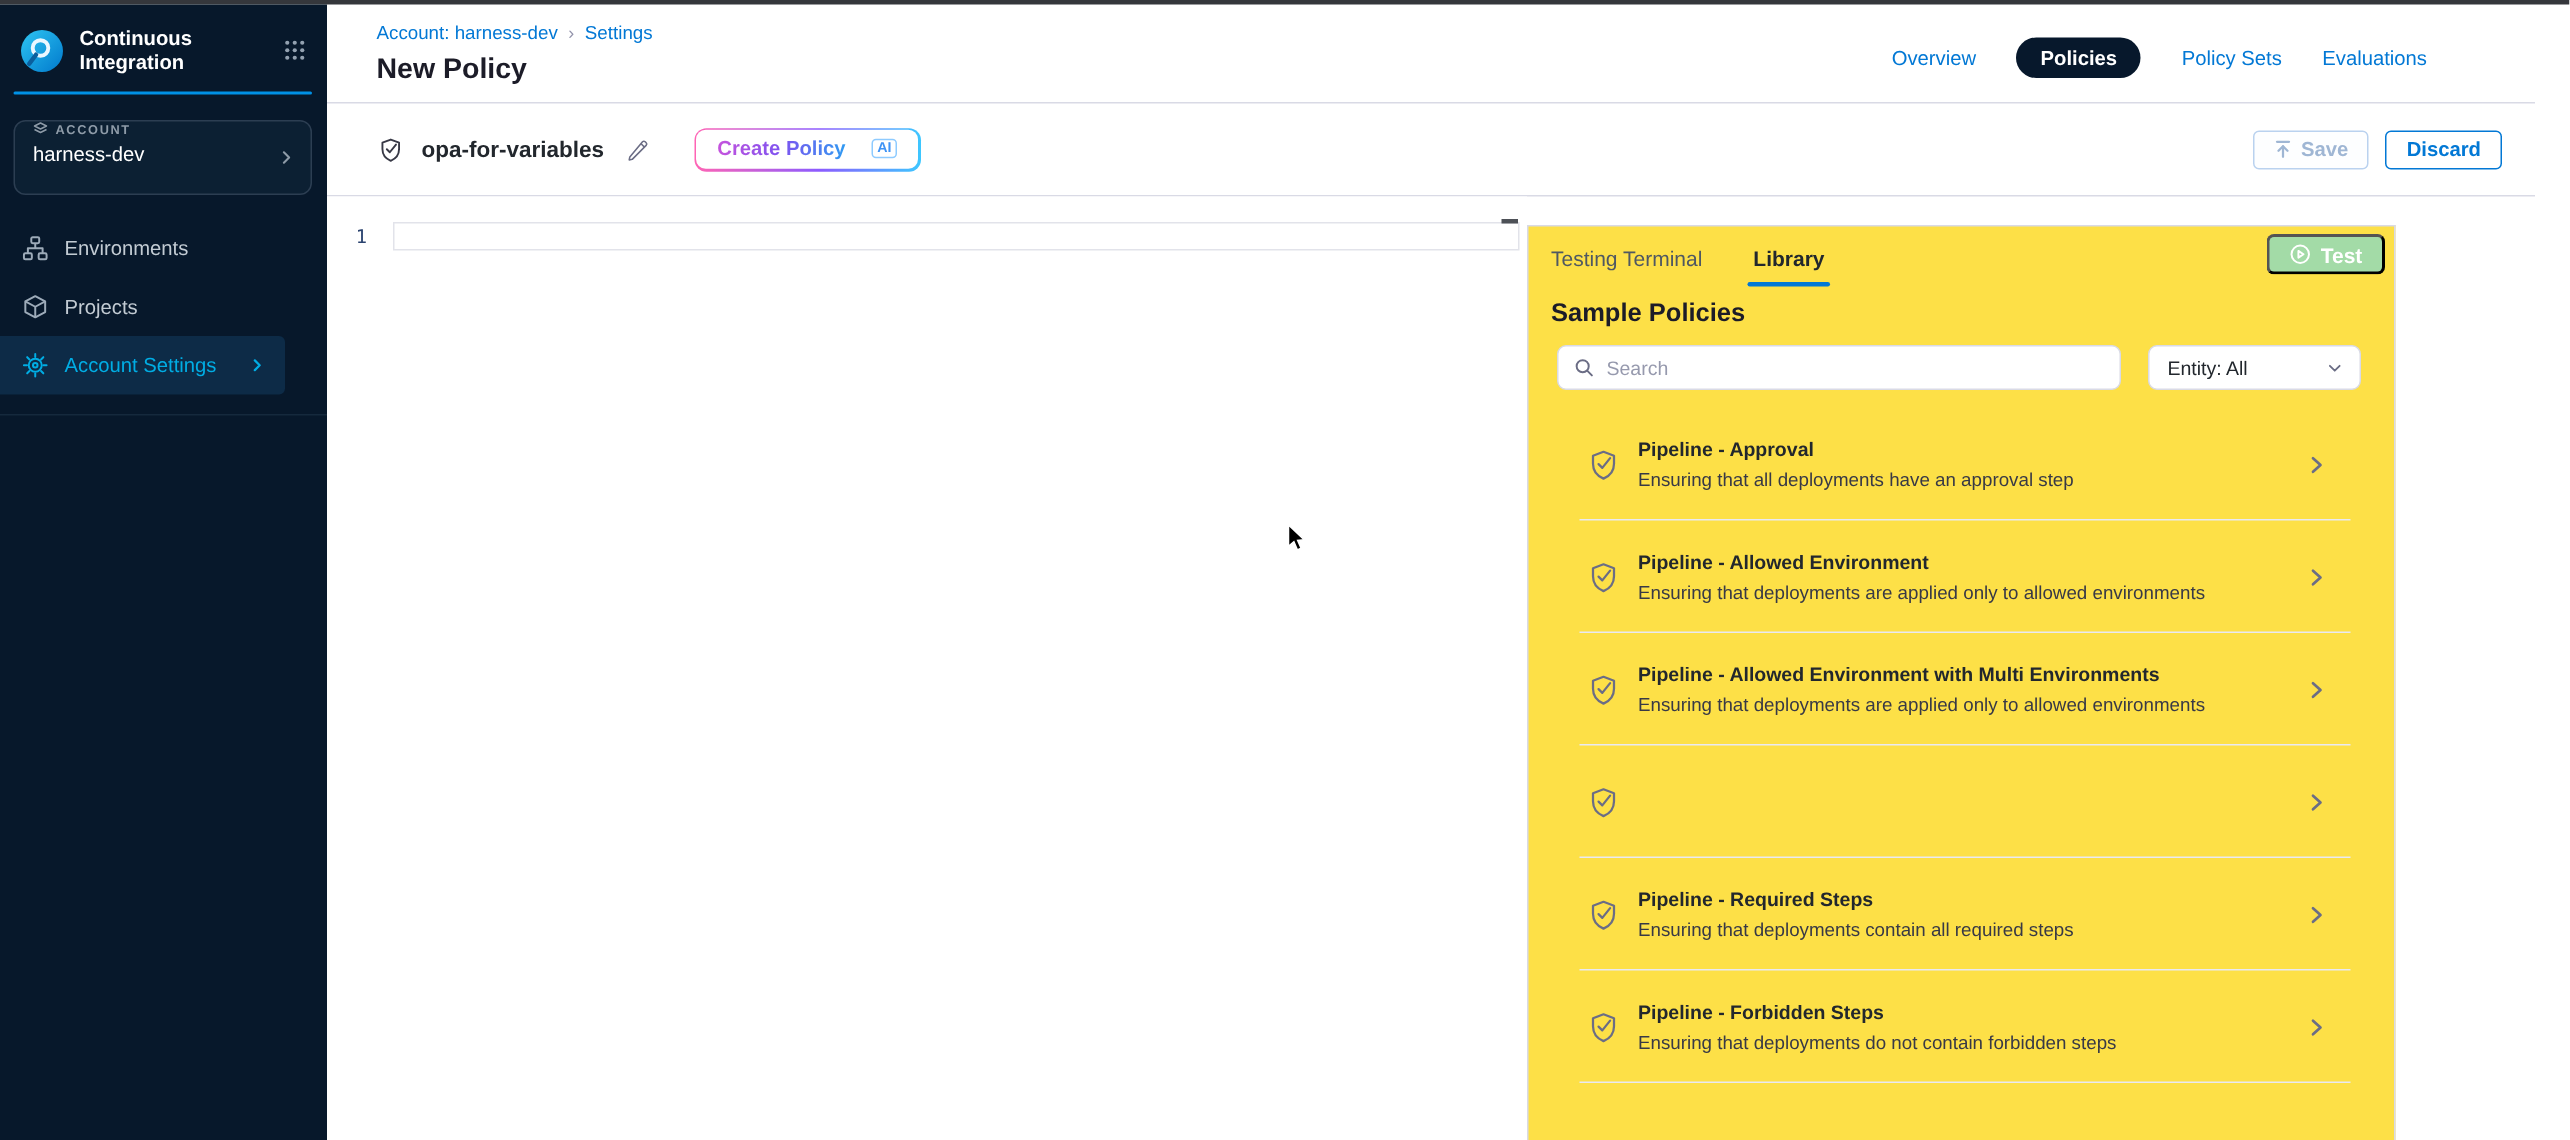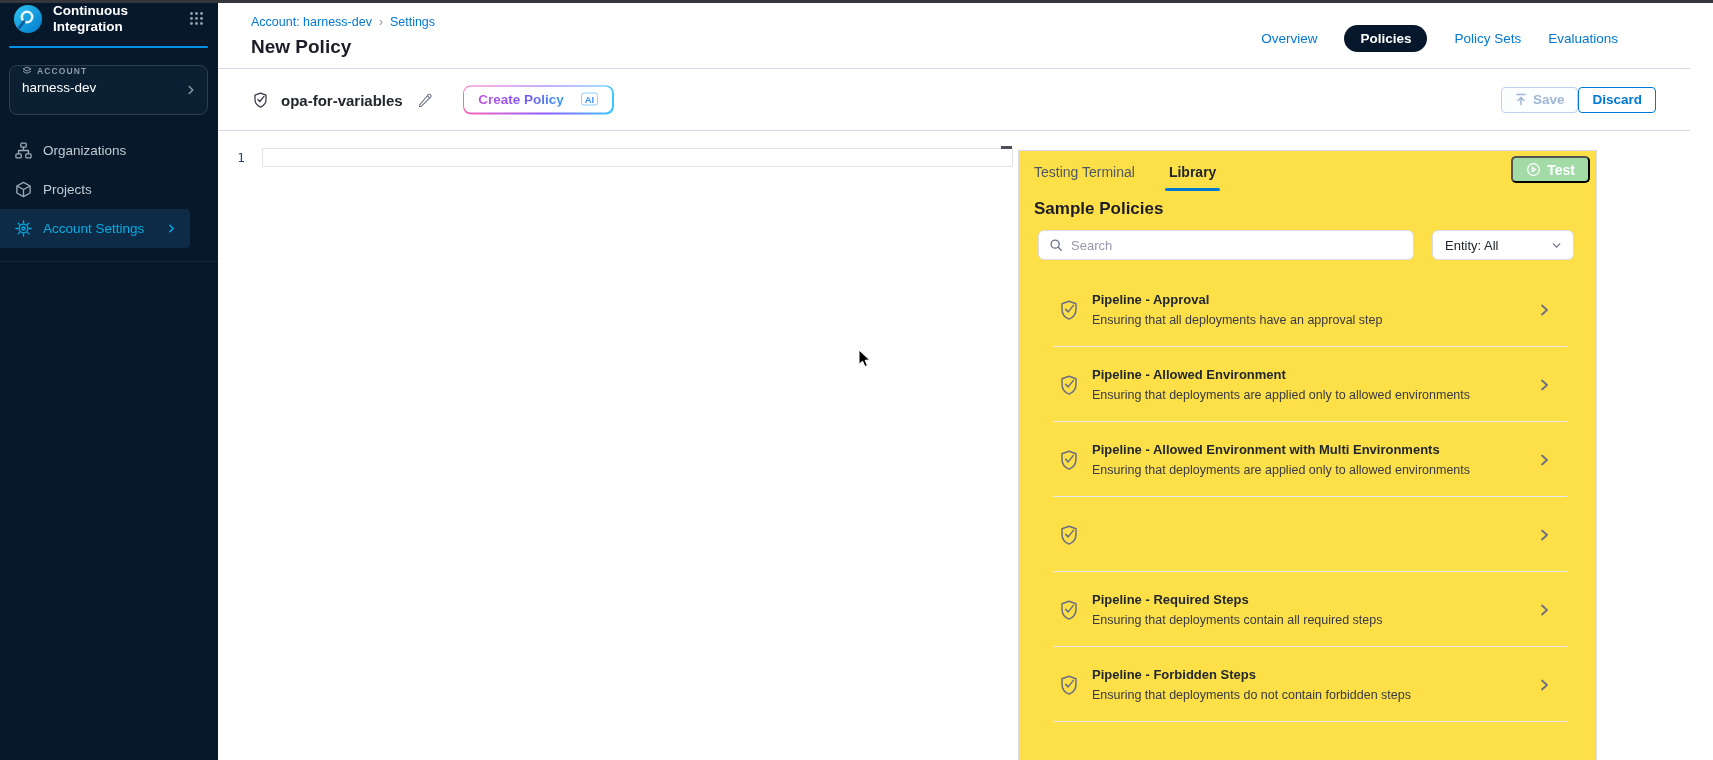--- a/index.html
+++ b/index.html
@@ -8,21 +8,21 @@
     position:relative; overflow:hidden; background:#fff;
     font-family:"Liberation Sans","DejaVu Sans",sans-serif; color:#22272d;
   }
   svg { display:block; }
 
   
   .top-strip { position:absolute; left:0; top:0; width:100%; height:3px; background:#35373c; }
 
   
   .sidebar { position:absolute; left:0; top:3px; bottom:0; width:218px; background:#07182b; }
-  .sb-logo-row { display:flex; align-items:center; padding:0 14px 0 13px; }
+  .sb-logo-row { display:flex; align-items:center; padding:15px 14px 0 13px; }
   .sb-title { margin-left:10px; color:#fff; font-size:13.5px; font-weight:bold; line-height:1.18; }
   .sb-grid { margin-left:auto; color:#93a1b0; }
   .sb-rule { height:2px; background:#0091e6; margin:11px 10px 0 9px; border-radius:1px; }
   .sb-account {
     position:relative; margin:17px 10px 0 9px; height:50px; border:1px solid #2c3e52;
     border-radius:8px; background:#0c2033; padding:0 12px; cursor:pointer;
   }
   .sb-acc-label { display:flex; align-items:center; gap:5px; color:#8e9ba8; font-size:8.5px; font-weight:bold; letter-spacing:1.1px; }
   .sb-acc-name { margin-top:4px; color:#fff; font-size:13.5px; }
   .sb-acc-chev { position:absolute; right:9px; top:50%; transform:translateY(-50%); color:#8e9ba8; }
@@ -62,21 +62,21 @@
   }
   .btn-create-label {
     font-size:13.5px; font-weight:bold;
     background:linear-gradient(90deg,#c653dd,#7d53f0,#2f9bf2);
     -webkit-background-clip:text; background-clip:text; color:transparent;
   }
   .ai-badge {
     font-size:9.5px; font-weight:bold; color:#3f93f5; border:1px solid #8ecbff;
     border-radius:3px; padding:1px 3px; line-height:1;
   }
-  .tb-right { position:absolute; right:34px; top:50%; transform:translateY(-50%); display:flex; }
+  .tb-right { position:absolute; right:22px; top:50%; transform:translateY(-50%); display:flex; gap:11px; }
   .btn-save {
     display:flex; align-items:center; gap:6px; height:26px; padding:0 13px; background:#fdfeff;
     border:1px solid #bad2ef; border-radius:4px; color:#9fb6d4; font-size:13.5px; font-weight:600; cursor:default;
   }
   .btn-discard {
     display:flex; align-items:center; height:26px; padding:0 13px; background:#fff;
     border:1px solid #0278d5; border-radius:4px; color:#0278d5; font-size:13.5px; font-weight:bold; cursor:pointer;
   }
 
   
@@ -190,21 +190,21 @@
   <div class="sb-nav">
     <div class="sb-item">
       <span class="sb-ico">
         <svg width="17" height="17" viewBox="0 0 18 18" fill="none" stroke="currentColor" stroke-width="1.4" stroke-linejoin="round">
           <rect x="6.2" y="1.2" width="5.6" height="4.2" rx="1"></rect>
           <rect x="1" y="12.6" width="5.6" height="4.2" rx="1"></rect>
           <rect x="11.4" y="12.6" width="5.6" height="4.2" rx="1"></rect>
           <path d="M9 5.4 V9 M9 9 H3.8 V12.6 M9 9 H14.2 V12.6"></path>
         </svg>
       </span>
-      <span>Organizations</span>
+      <span>Environments</span>
     </div>
     <div class="sb-item">
       <span class="sb-ico">
         <svg width="17" height="17" viewBox="0 0 18 18" fill="none" stroke="currentColor" stroke-width="1.4" stroke-linejoin="round">
           <path d="M9 1.5 L16 5.25 V12.75 L9 16.5 L2 12.75 V5.25 Z"></path>
           <path d="M2 5.25 L9 9 L16 5.25 M9 9 V16.5"></path>
         </svg>
       </span>
       <span>Projects</span>
     </div>

